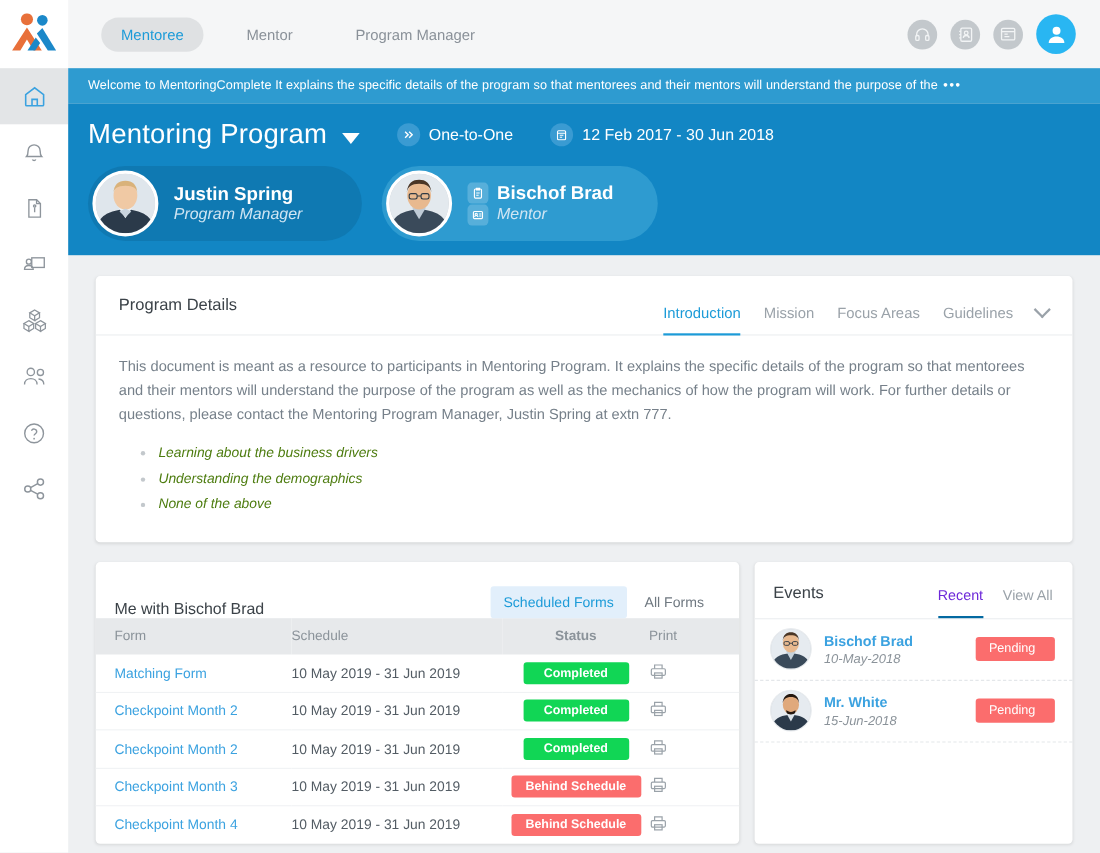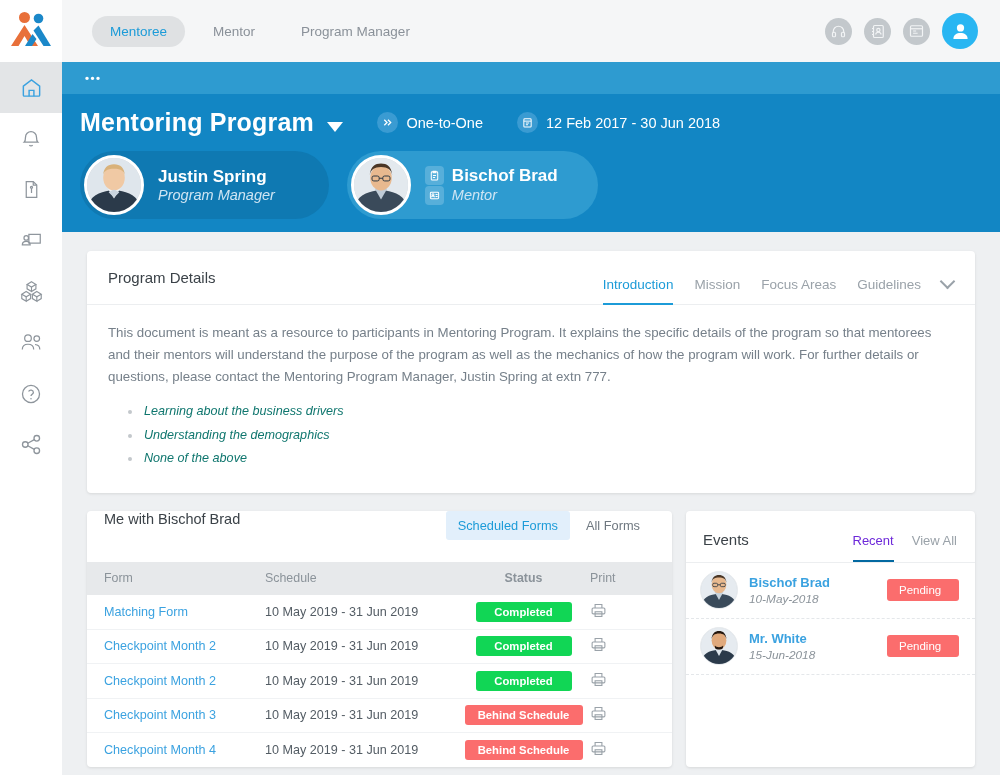--- a/index.html
+++ b/index.html
@@ -13,21 +13,21 @@
   
   .topbar {
     position: absolute; top: 0; left: 0; width: 1000px; height: 62px;
     background: #f5f6f7; display: flex; align-items: center;
   }
   .logo-box {
     width: 62px; height: 62px; background: #ffffff;
     display: flex; align-items: center; justify-content: center;
     flex: 0 0 62px;
   }
-  .tabs-top { display: flex; align-items: center; margin-left: 30px; gap: 10px; }
+  .tabs-top { display: flex; align-items: center; margin-left: 30px; gap: 21px; }
   .tab-pill {
     padding: 8px 18px; border-radius: 18px; font-size: 13.5px;
     color: #8a9199; cursor: pointer; white-space: nowrap;
   }
   .tab-pill.active { background: #dfe1e3; color: #1c9bd8; font-weight: 500; }
   .top-icons {
     margin-left: auto; margin-right: 22px; display: flex;
     align-items: center; gap: 12px;
   }
   .circ-icon {
@@ -54,21 +54,21 @@
     display: flex; align-items: center; padding-left: 18px;
     letter-spacing: .1px;
   }
   .banner .dots { margin-left: 5px; letter-spacing: 1.5px; font-weight: bold; }
   .bluehead {
     position: absolute; top: 94px; left: 62px; width: 938px; height: 138px;
     background: #1286c4;
   }
   .prog-row { display: flex; align-items: center; padding: 14px 0 0 18px; }
   .prog-title {
-    color: #ffffff; font-size: 25px; font-weight: 700; letter-spacing: .2px;
+    color: #ffffff; font-size: 25px; font-weight: 400; letter-spacing: .2px;
   }
   .caret-down {
     display: inline-block; margin-left: 9px;
     border-left: 8px solid transparent; border-right: 8px solid transparent;
     border-top: 10px solid #ffffff; vertical-align: middle;
   }
   .meta-chip {
     display: flex; align-items: center; gap: 8px;
     color: #ffffff; font-size: 14.5px; margin-left: 34px;
   }
@@ -121,34 +121,34 @@
     width: 11px; height: 11px; border-right: 2px solid #9aa2a9;
     border-bottom: 2px solid #9aa2a9; transform: rotate(45deg);
     margin-bottom: 18px; cursor: pointer;
   }
   .details-body { padding: 17px 22px 22px 21px; }
   .details-body p {
     font-size: 13.3px; color: #76808a; line-height: 22px;
   }
   .details-body ul { margin: 12px 0 0 20px; list-style: none; }
   .details-body li {
-    font-size: 12.6px; color: #0f766e; font-style: italic;
+    font-size: 12.6px; color: #4d7c0f; font-style: italic;
     line-height: 23.5px; position: relative; padding-left: 16px;
   }
   .details-body li:before {
     content: ""; position: absolute; left: 0; top: 10px;
     width: 4px; height: 4px; border-radius: 50%; background: #c3c8cc;
   }
 
   
   .bottom-row { display: flex; gap: 14px; margin: 18px 25px 0 25px; }
   .forms-card { width: 585px; }
   .events-card { width: 289px; }
   .fhead {
-    display: flex; align-items: flex-start; height: 51px;
+    display: flex; align-items: flex-end; height: 51px;
     padding: 0 20px 0 17px;
   }
   .fhead-title { font-size: 14.5px; color: #3b4248; }
   .seg { margin-left: auto; display: flex; align-items: center; gap: 4px; }
   .seg-btn {
     font-size: 12.8px; color: #6f7880; padding: 7px 12px;
     border-radius: 3px; cursor: pointer;
   }
   .seg-btn.active { background: #e2effb; color: #1c9bd8; }
   table { width: 100%; border-collapse: collapse; }
@@ -308,20 +308,21 @@
     <svg width="23" height="23" viewBox="0 0 24 24" fill="none" stroke="#8e959c" stroke-width="1.4">
       <circle cx="17.5" cy="5.5" r="2.9"></circle>
         <circle cx="5.5" cy="12" r="2.9"></circle>
       <circle cx="17.5" cy="18.5" r="2.9"></circle>
       <path d="M8.1 10.7l6.8-3.7M8.1 13.3l6.8 3.7"></path>
     </svg>
   </div>
 </div>
 
 <div class="banner">
+  <span>Welcome to MentoringComplete It explains the specific details of the program so that mentorees and their mentors will understand the purpose of the</span>
   <span class="dots">•••</span>
 </div>
 
 <div class="bluehead">
   <div class="prog-row">
     <div>
       <span class="prog-title">Mentoring Program</span>
       <span class="caret-down"></span>
     </div>
     <div class="meta-chip">

